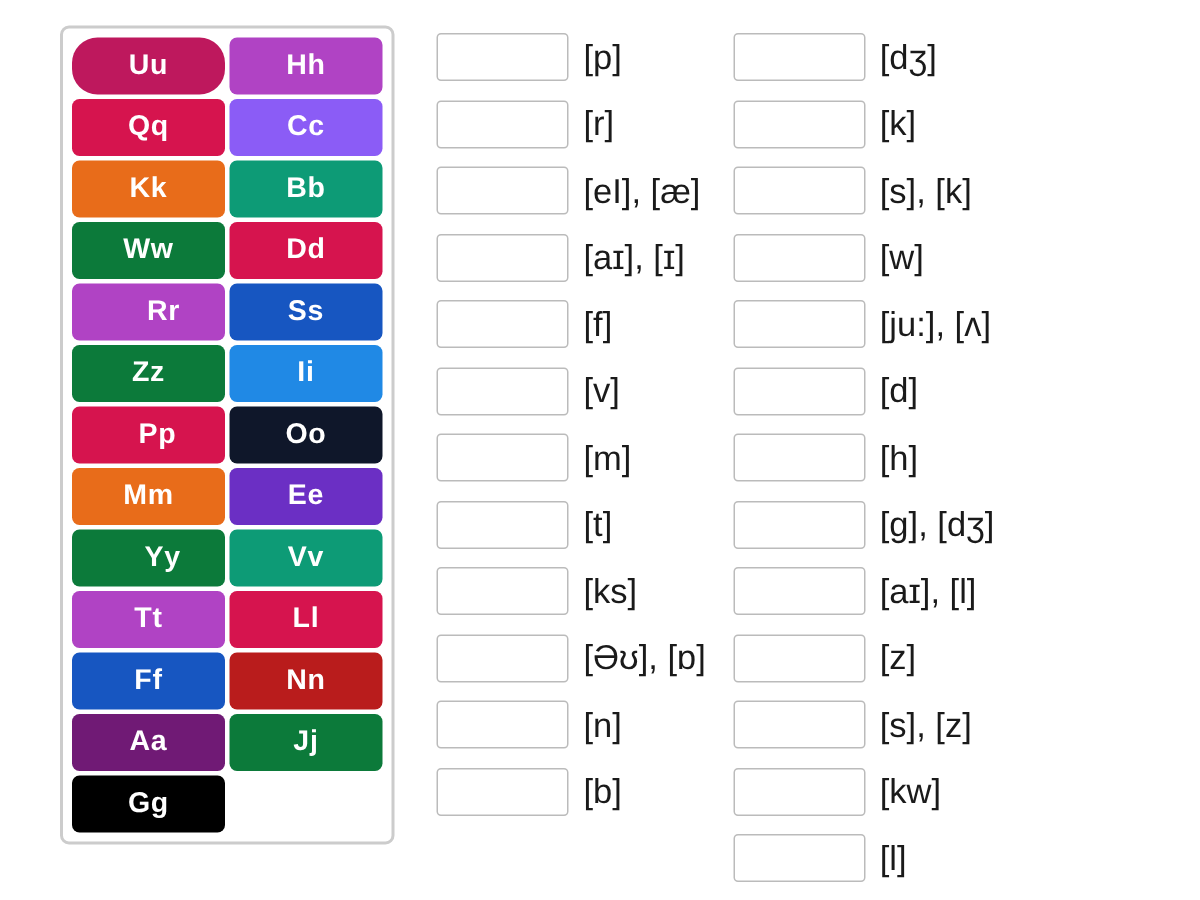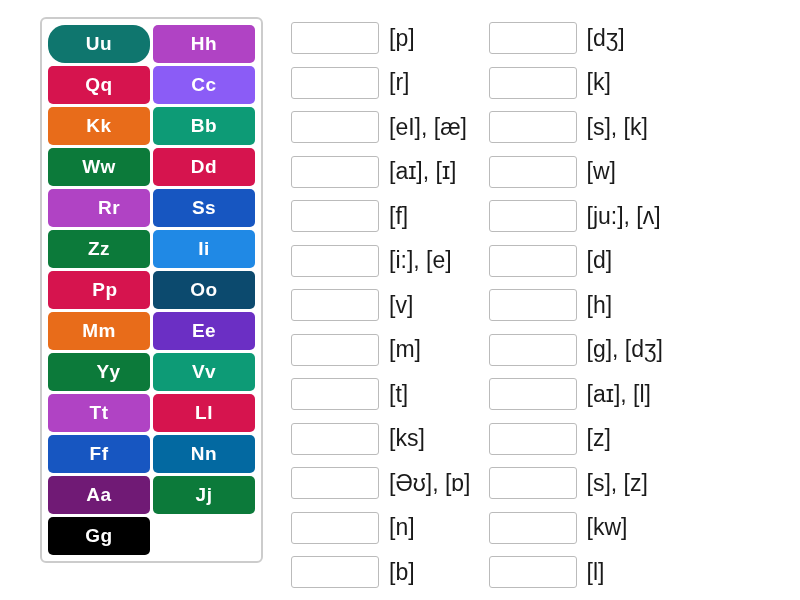--- a/index.html
+++ b/index.html
@@ -59,42 +59,42 @@
     .target-label {
       font-size: 23px;
       color: #1a1a1a;
       white-space: nowrap;
     }
   </style>
 </head>
 <body>
 
 <div class="tile-panel" id="tile-panel">
-    <div class="tile" style="background: #0f766e; border-radius: 17px;">Uu</div>
+    <div class="tile" style="background: #be185d; border-radius: 17px;">Uu</div>
     <div class="tile" style="background: rgb(176, 67, 196);">Hh</div>
     <div class="tile" style="background: rgb(214, 20, 78);">Qq</div>
     <div class="tile" style="background: #8b5cf6;">Cc</div>
     <div class="tile" style="background: rgb(232, 108, 26);">Kk</div>
     <div class="tile" style="background: rgb(13, 155, 118);">Bb</div>
     <div class="tile" style="background: rgb(12, 122, 58);">Ww</div>
     <div class="tile" style="background: rgb(214, 20, 78);">Dd</div>
     <div class="tile" style="background: rgb(176, 67, 196); padding-left: 20px;">Rr</div>
     <div class="tile" style="background: rgb(23, 86, 193);">Ss</div>
     <div class="tile" style="background: rgb(12, 122, 58);">Zz</div>
     <div class="tile" style="background: rgb(32, 137, 229);">Ii</div>
     <div class="tile" style="background: rgb(214, 20, 78); padding-left: 12px;">Pp</div>
-    <div class="tile" style="background: #0c4a6e;">Oo</div>
+    <div class="tile" style="background: #0f172a;">Oo</div>
     <div class="tile" style="background: rgb(232, 108, 26);">Mm</div>
     <div class="tile" style="background: rgb(107, 47, 196);">Ee</div>
     <div class="tile" style="background: rgb(12, 122, 58); padding-left: 19px;">Yy</div>
     <div class="tile" style="background: rgb(13, 155, 118);">Vv</div>
     <div class="tile" style="background: rgb(176, 67, 196); text-align: right;">Tt</div>
     <div class="tile" style="background: rgb(214, 20, 78);">Ll</div>
     <div class="tile" style="background: rgb(23, 86, 193);">Ff</div>
-    <div class="tile" style="background: #0369a1;">Nn</div>
+    <div class="tile" style="background: #b91c1c;">Nn</div>
     <div class="tile" style="background: #701a75;">Aa</div>
     <div class="tile" style="background: rgb(12, 122, 58);">Jj</div>
     <div class="tile" style="background: #000000;">Gg</div>
   </div>
 
 <div class="targets">
   <div class="target-col" id="col1">
       <div class="target-row">
         <div class="drop-slot"></div>
         <span class="target-label">[p]</span>
@@ -110,24 +110,20 @@
       <div class="target-row">
         <div class="drop-slot"></div>
         <span class="target-label">[aɪ], [ɪ]</span>
       </div>
       <div class="target-row">
         <div class="drop-slot"></div>
         <span class="target-label">[f]</span>
       </div>
       <div class="target-row">
         <div class="drop-slot"></div>
-        <span class="target-label">[i:], [e]</span>
-      </div>
-      <div class="target-row">
-        <div class="drop-slot"></div>
         <span class="target-label">[v]</span>
       </div>
       <div class="target-row">
         <div class="drop-slot"></div>
         <span class="target-label">[m]</span>
       </div>
       <div class="target-row">
         <div class="drop-slot"></div>
         <span class="target-label">[t]</span>
       </div>

